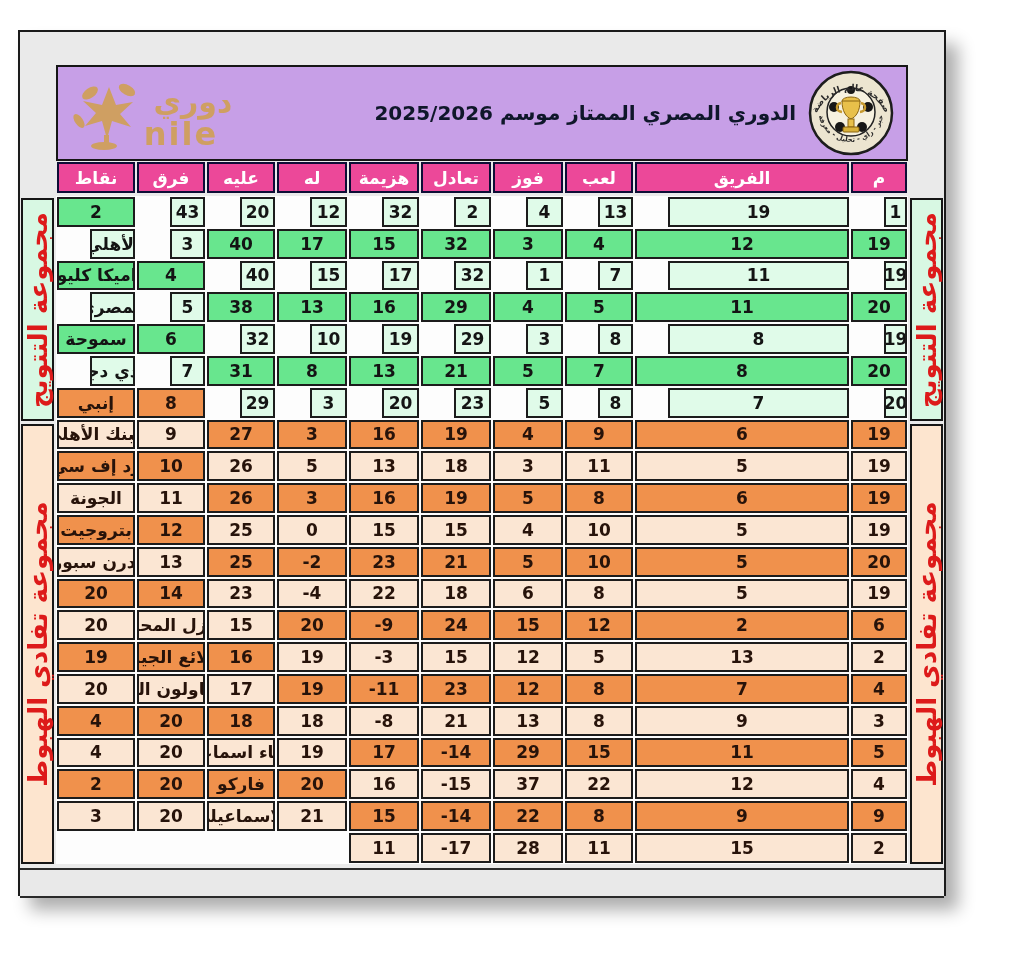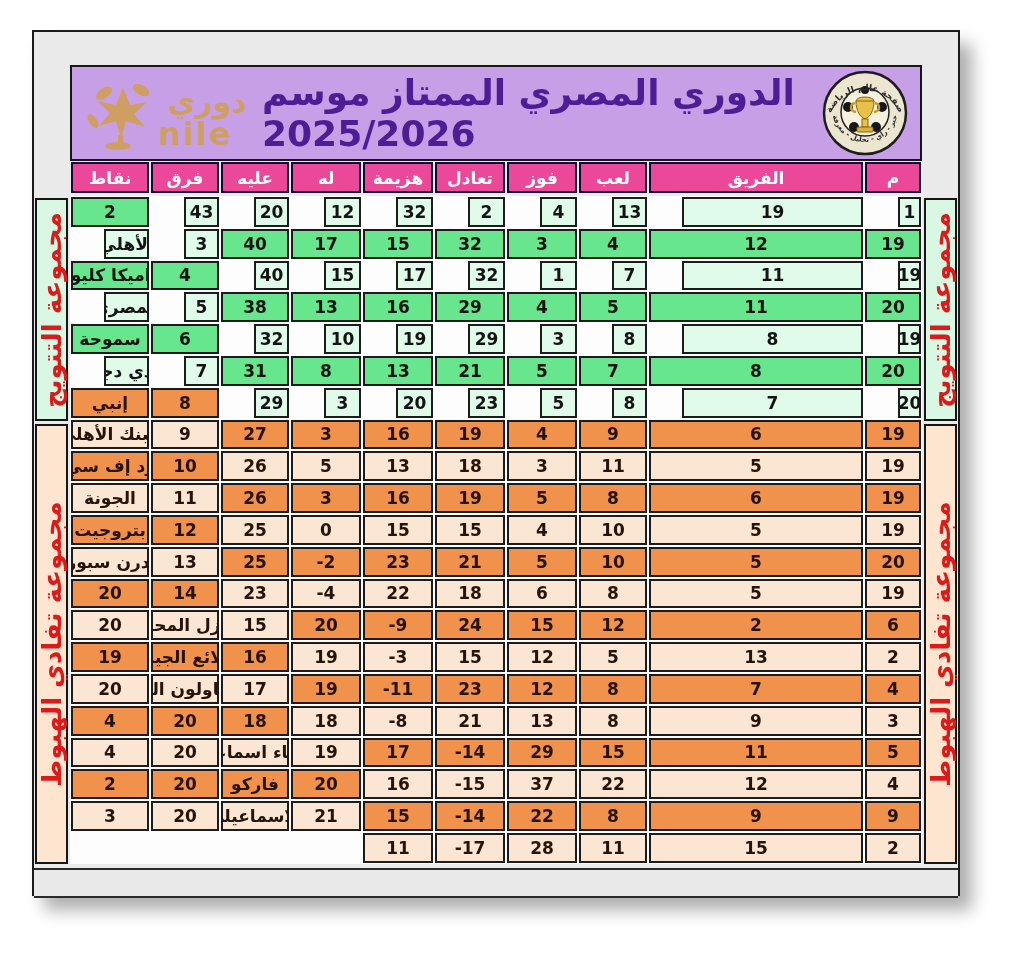--- a/index.html
+++ b/index.html
@@ -1,24 +1,24 @@
 <!DOCTYPE html>
 <html lang="ar"><head>
 <meta charset="utf-8">
 <style>
   html,body{margin:0;padding:0;background:#ffffff;width:1024px;height:963px;overflow:hidden;
     font-family:"DejaVu Sans","Liberation Sans",sans-serif;}
-  .page{position:absolute;left:32px;top:30px;width:928px;height:866px;background:#eaeaea;
+  .page{position:absolute;left:18px;top:30px;width:928px;height:866px;background:#eaeaea;
     border:2px solid #1b1b1b;box-shadow:12px 14px 16px rgba(0,0,0,0.32);box-sizing:border-box;}
 
   
   .band-header{position:absolute;left:36px;top:33px;width:852px;height:96px;background:#c79fe7;
     border:2px solid #161616;box-sizing:border-box;display:flex;align-items:center;}
   .league-logo{width:190px;height:92px;flex:0 0 auto;display:flex;align-items:center;justify-content:center;}
-  .title{flex:1;text-align:left;direction:rtl;font-weight:bold;font-size:36px;color:#4c1d95;letter-spacing:-0.5px;}
+  .title{flex:1;text-align:right;direction:rtl;font-weight:bold;font-size:20px;color:#0f172a;letter-spacing:-0.5px;}
   .badge-wrap{width:110px;height:92px;flex:0 0 auto;display:flex;align-items:center;justify-content:center;}
 
   
   .tbl-head,.tbl-body{position:absolute;left:36px;width:852px;direction:rtl;display:grid;
     grid-template-columns:58px 216px 70px 72px 72px 72px 72px 70px 70px 80px;}
   .tbl-head{top:129px;grid-auto-rows:33px;}
   .tbl-body{top:164px;grid-auto-rows:31.8px;background:#fdfdfd;}
   .cell{box-sizing:border-box;margin:1px 1px;border:2px solid #1c1c1c;display:flex;align-items:center;
     justify-content:center;font-weight:bold;font-size:17px;color:#141414;overflow:hidden;white-space:nowrap;}
   .cell.hd{background:#ec4899;color:#ffffff;border-color:#0d0d36;font-size:17px;}

